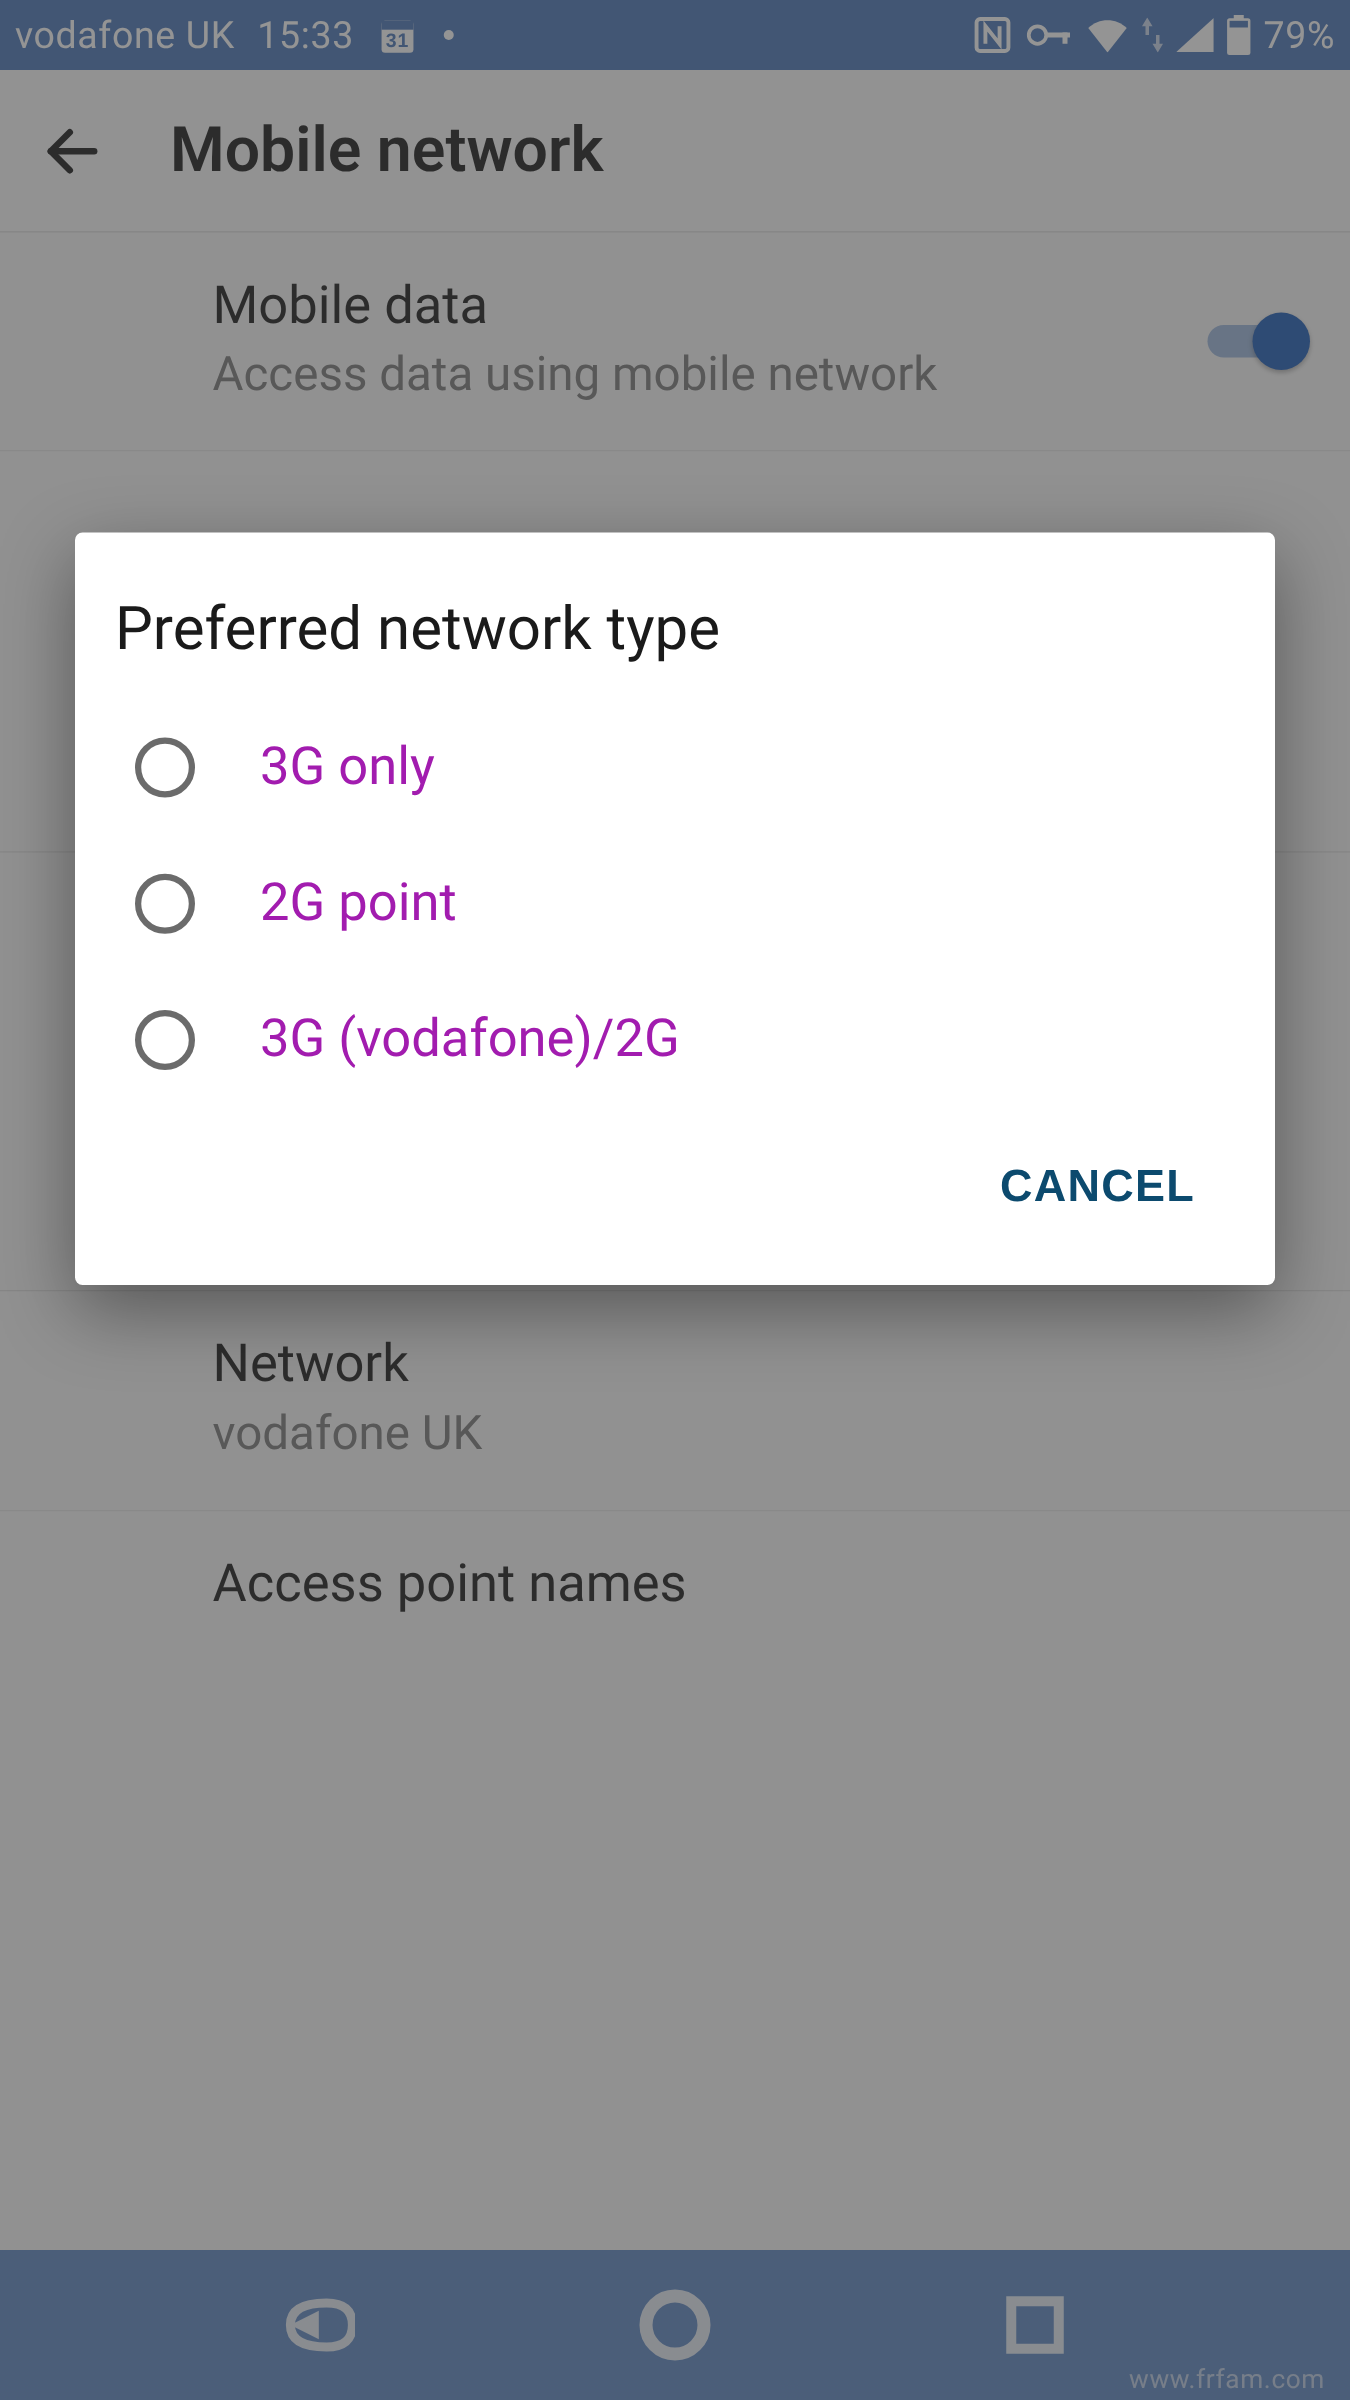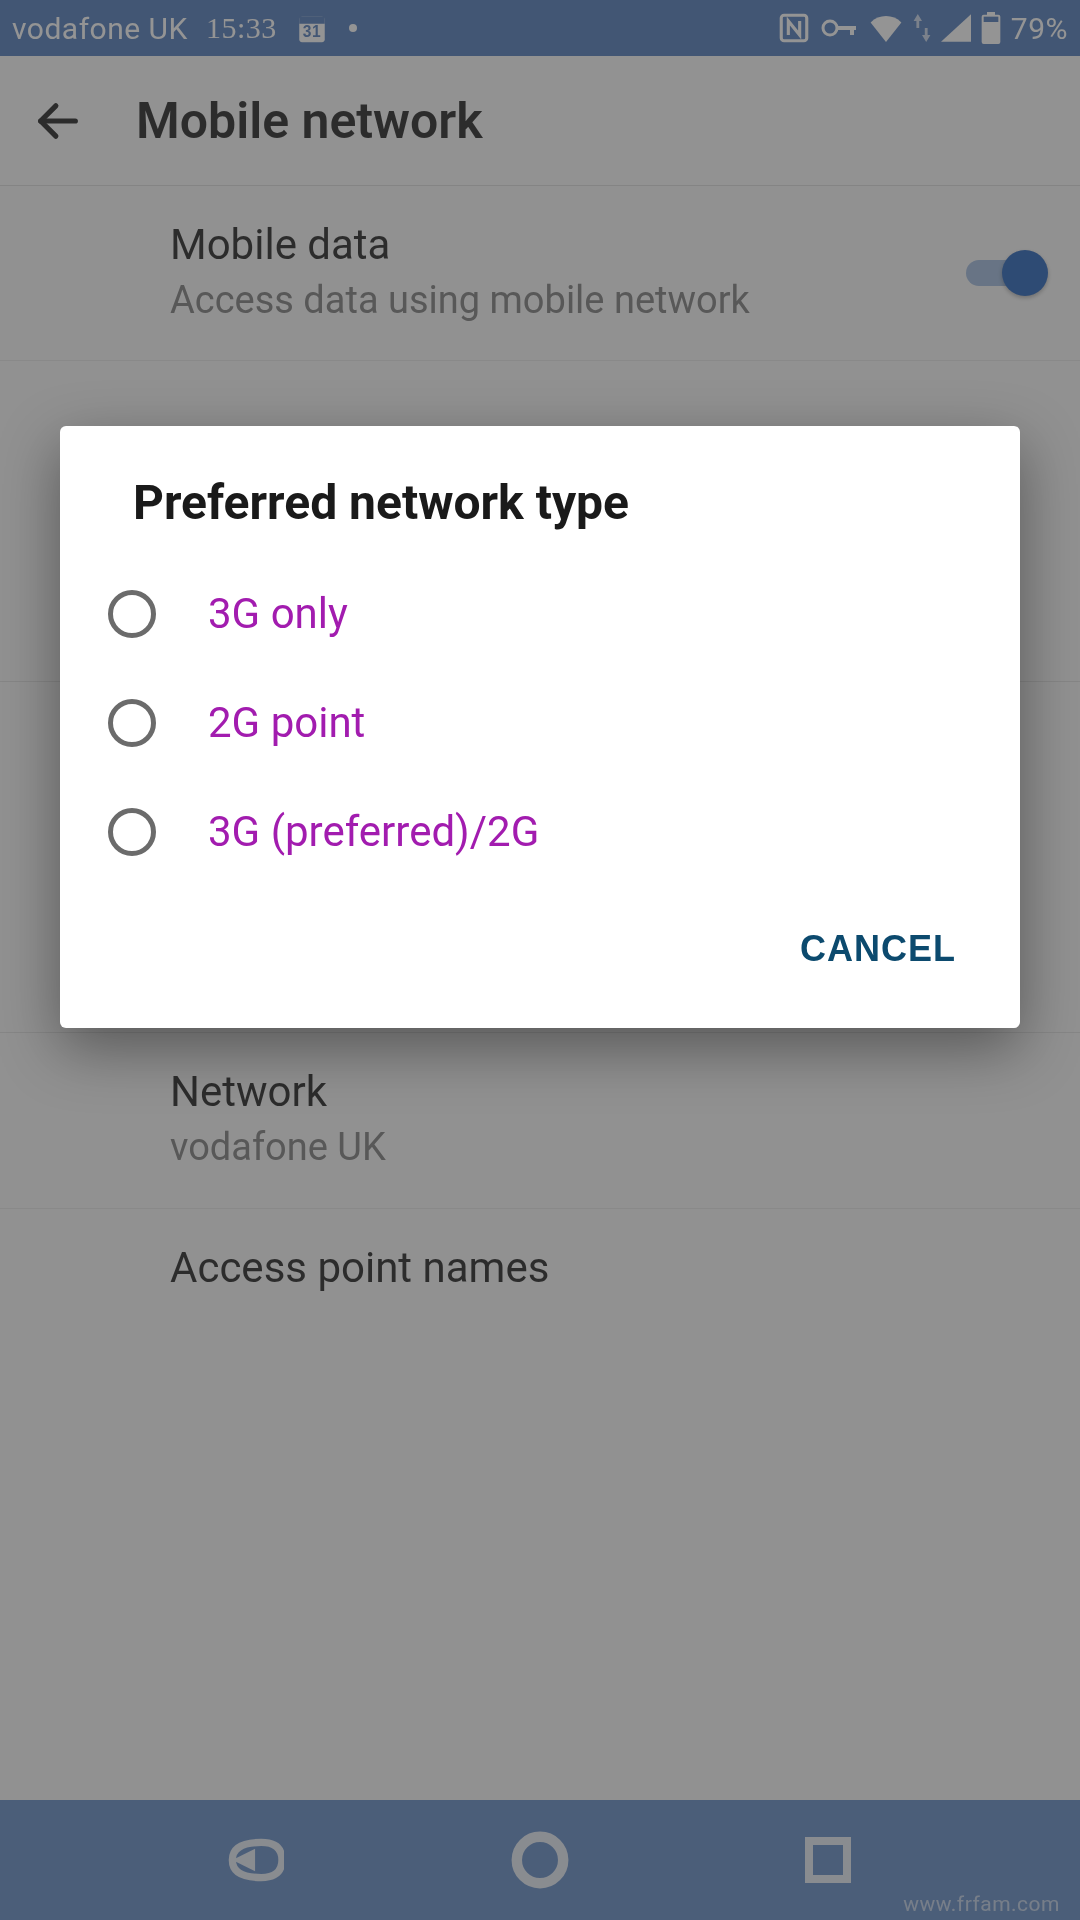--- a/index.html
+++ b/index.html
@@ -45,38 +45,38 @@
   .nav-btn { width: 70px; height: 70px; display:flex; align-items:center; justify-content:center; }
   .watermark { position:absolute; right: 20px; bottom: 4px; color: rgba(255,255,255,0.6); font-size: 21px; letter-spacing: 0.5px;}
   
   .scrim { position:absolute; inset:0; background: rgba(60,60,60,0.55); }
   
   .dialog {
     position:absolute; left: 60px; right: 60px; top: 426px;
     background:#fff; border-radius: 6px; box-shadow: 0 20px 60px rgba(0,0,0,0.4);
     padding: 48px 0 20px 0;
   }
-  .dialog-title { font-size: 48px; font-weight:700; color:#1a1a1a; padding: 0 48px 28px 73px;}
+  .dialog-title { font-size: 48px; font-weight:400; color:#1a1a1a; padding: 0 48px 28px 32px;}
   .option { display:flex; align-items:center; padding: 30px 48px; cursor:pointer; }
   .radio { width: 48px; height: 48px; border-radius:50%; border: 5px solid #6b6b6b; margin-right: 52px; flex-shrink:0; display:flex; align-items:center; justify-content:center;}
   .radio.checked { border-color: #3b8fe4; }
   .radio.checked::after { content:""; width: 26px; height:26px; background:#3b8fe4; border-radius:50%; }
   .option-label { font-size: 42px; color:#a21caf; }
   .dialog-actions { display:flex; justify-content:flex-end; padding: 28px 44px 24px 0; }
   .cancel-btn { font-size: 36px; font-weight:600; color:#0c4a6e; letter-spacing: 1px; background:none; border:none; padding: 14px 20px; cursor:pointer;}
 </style>
 </head>
 <body>
 
 <div class="screen">
 
   <div class="status-bar">
     <div class="status-left">
       <span>vodafone UK</span>
-      <span style="margin-left:8px;font-family:Liberation Serif, serif;">15:33</span>
+      <span style="margin-left:8px;">15:33</span>
       <span class="status-ico" style="margin-left:8px;">
         <svg width="34" height="34" viewBox="0 0 24 24">
             <rect x="3" y="4" width="18" height="18" rx="2" fill="#fff"></rect>
             <rect x="3" y="4" width="18" height="5" fill="#4a76b8"></rect>
             <text x="12" y="18.5" text-anchor="middle" font-size="11" fill="#4a76b8" font-family="Arial" font-weight="bold">31</text>
           </svg>
       </span>
       <span class="dot"></span>
     </div>
     <div class="status-right">
@@ -187,21 +187,21 @@
     <div class="option">
       <div class="radio"></div>
       <div class="option-label">3G only</div>
     </div>
     <div class="option">
       <div class="radio"></div>
       <div class="option-label">2G point</div>
     </div>
     <div class="option">
       <div class="radio"></div>
-      <div class="option-label">3G (preferred)/2G</div>
+      <div class="option-label">3G (vodafone)/2G</div>
     </div>
 
     <div class="dialog-actions">
       <button class="cancel-btn">CANCEL</button>
     </div>
   </div>
 
 </div>
 
 </body></html>

